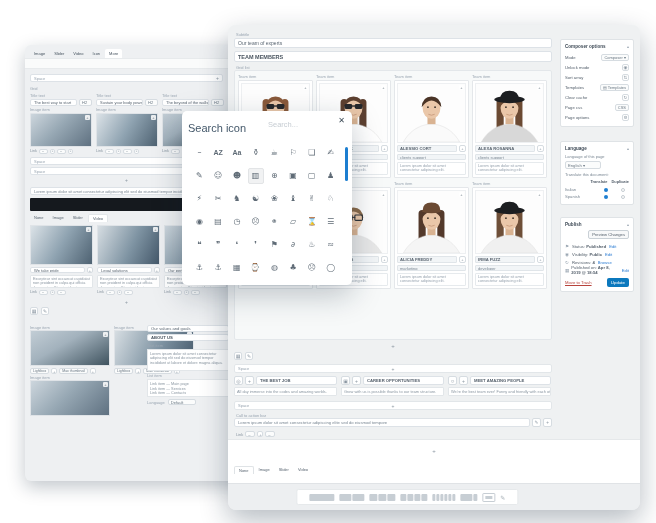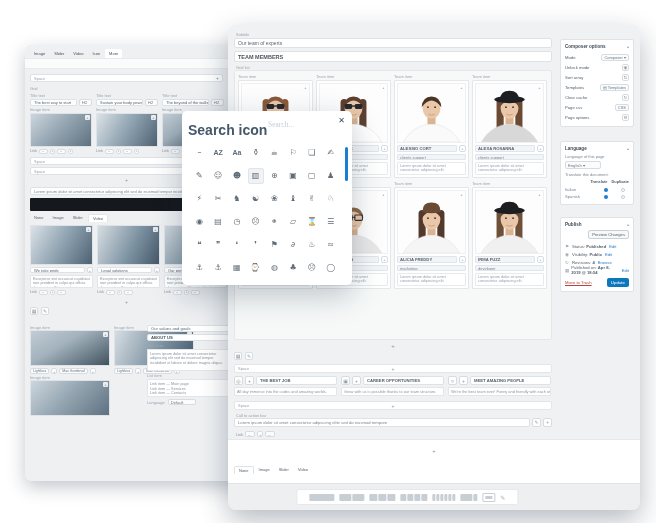--- a/index.html
+++ b/index.html
@@ -167,23 +167,23 @@
   .pub-row a { color:#2b7cd3; margin-left:1px; }
   .pub-foot { display:flex; justify-content:space-between; align-items:center; margin-top:4px; }
   .trash { color:#b8433c; font-size:4.2px; text-decoration:underline; }
   .update { background:#0b78bd; color:#fff; font-size:4.4px; border-radius:2px; padding:2px 4px; }
 
   
   .popup { left:182px; top:111px; width:170px; height:174px; background:#fff; border-radius:5px;
     box-shadow:0 10px 30px rgba(15,35,55,.25); z-index:5; }
   .pp-close { position:absolute; top:5px; right:7px; color:#3c4a56; font-size:8px; font-weight:bold;
     font-family:"DejaVu Sans",sans-serif; }
-  .pp-title { position:absolute; left:6px; top:11px; font-size:14px; font-weight:bold; color:#44586a; }
+  .pp-title { position:absolute; left:6px; top:11px; font-size:11px; font-weight:normal; color:#44586a; }
   .pp-search { position:absolute; left:86px; top:7px; width:66px; height:13px; border:none; outline:none;
-    font-size:7.5px; color:#6b7884; font-family:Liberation Serif, serif; }
+    font-size:7.5px; color:#6b7884; font-family:Liberation Sans, sans-serif; }
   .pp-search::placeholder { color:#c7cdd3; }
   .pp-grid { position:absolute; left:8px; top:30px; width:150px; height:140px; display:grid;
     grid-template-columns:repeat(8,1fr); grid-auto-rows:23px; align-items:center; justify-items:center; }
   .pp-cell { width:16px; height:16px; display:flex; align-items:center; justify-content:center;
     font-size:8px; color:#5f6b76; font-family:"DejaVu Sans",sans-serif; }
   .pp-cell.hl { background:#f1f2f3; border:1px solid #e2e4e6; border-radius:2px; }
   .pp-cell.txt { font-size:7px; font-weight:bold; font-family:"Liberation Sans",sans-serif; }
   .pp-scroll { position:absolute; right:4px; top:36px; width:3px; height:34px; background:#1c7ed0; border-radius:2px; }
 </style>
 </head>

